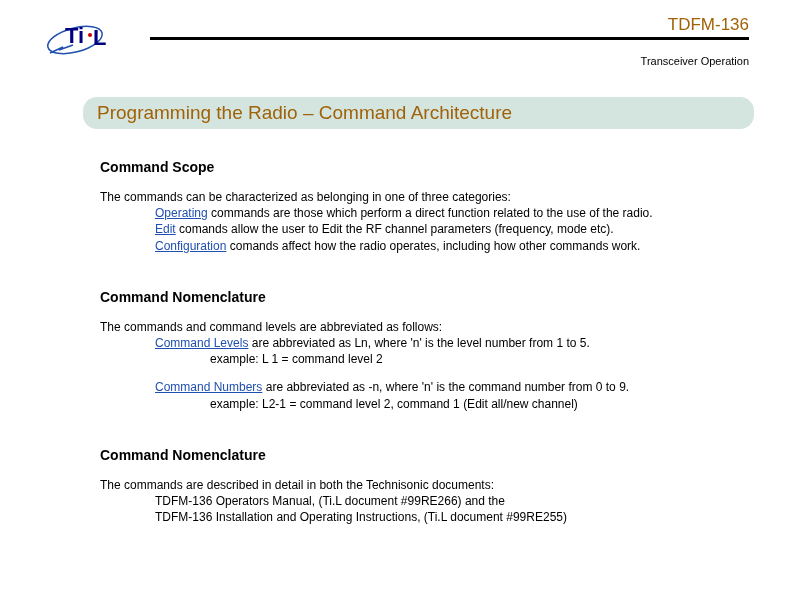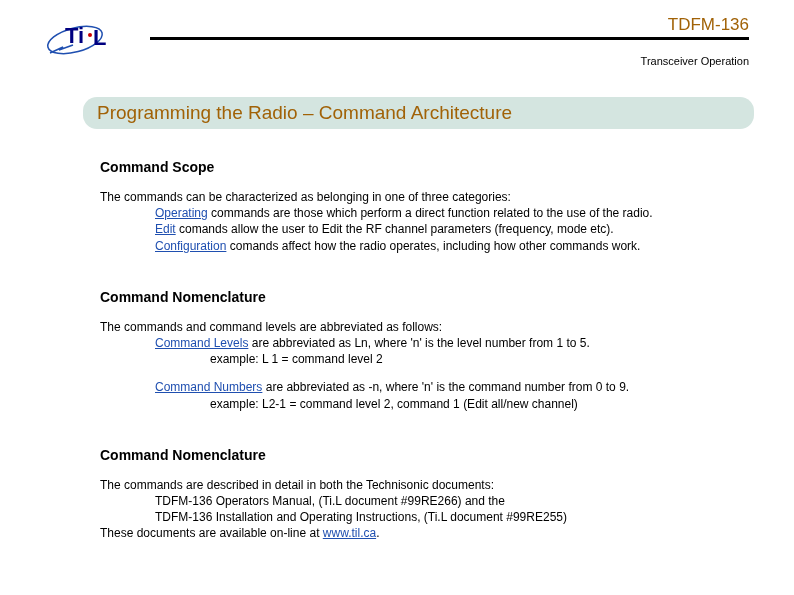--- a/index.html
+++ b/index.html
@@ -141,17 +141,16 @@
   </div>
 
   <div class="section">
     <div class="section-heading">Command Nomenclature</div>
     <div class="body-text">
       <div>The commands are described in detail in both the Technisonic documents:</div>
       <div class="indent-1">
         <div><span class="doc-title">TDFM-136 Operators Manual,</span><span> (Ti.L document #99RE266) and the</span></div>
         <div><span class="doc-title">TDFM-136 Installation and Operating Instructions</span><span>, (Ti.L document #99RE255)</span></div>
       </div>
-      <div><span>These documents are available on-line at </span><span class="link">www.til.ca</span><span>.</span></div>
     </div>
   </div>
 
 </div>
 
 </body></html>

